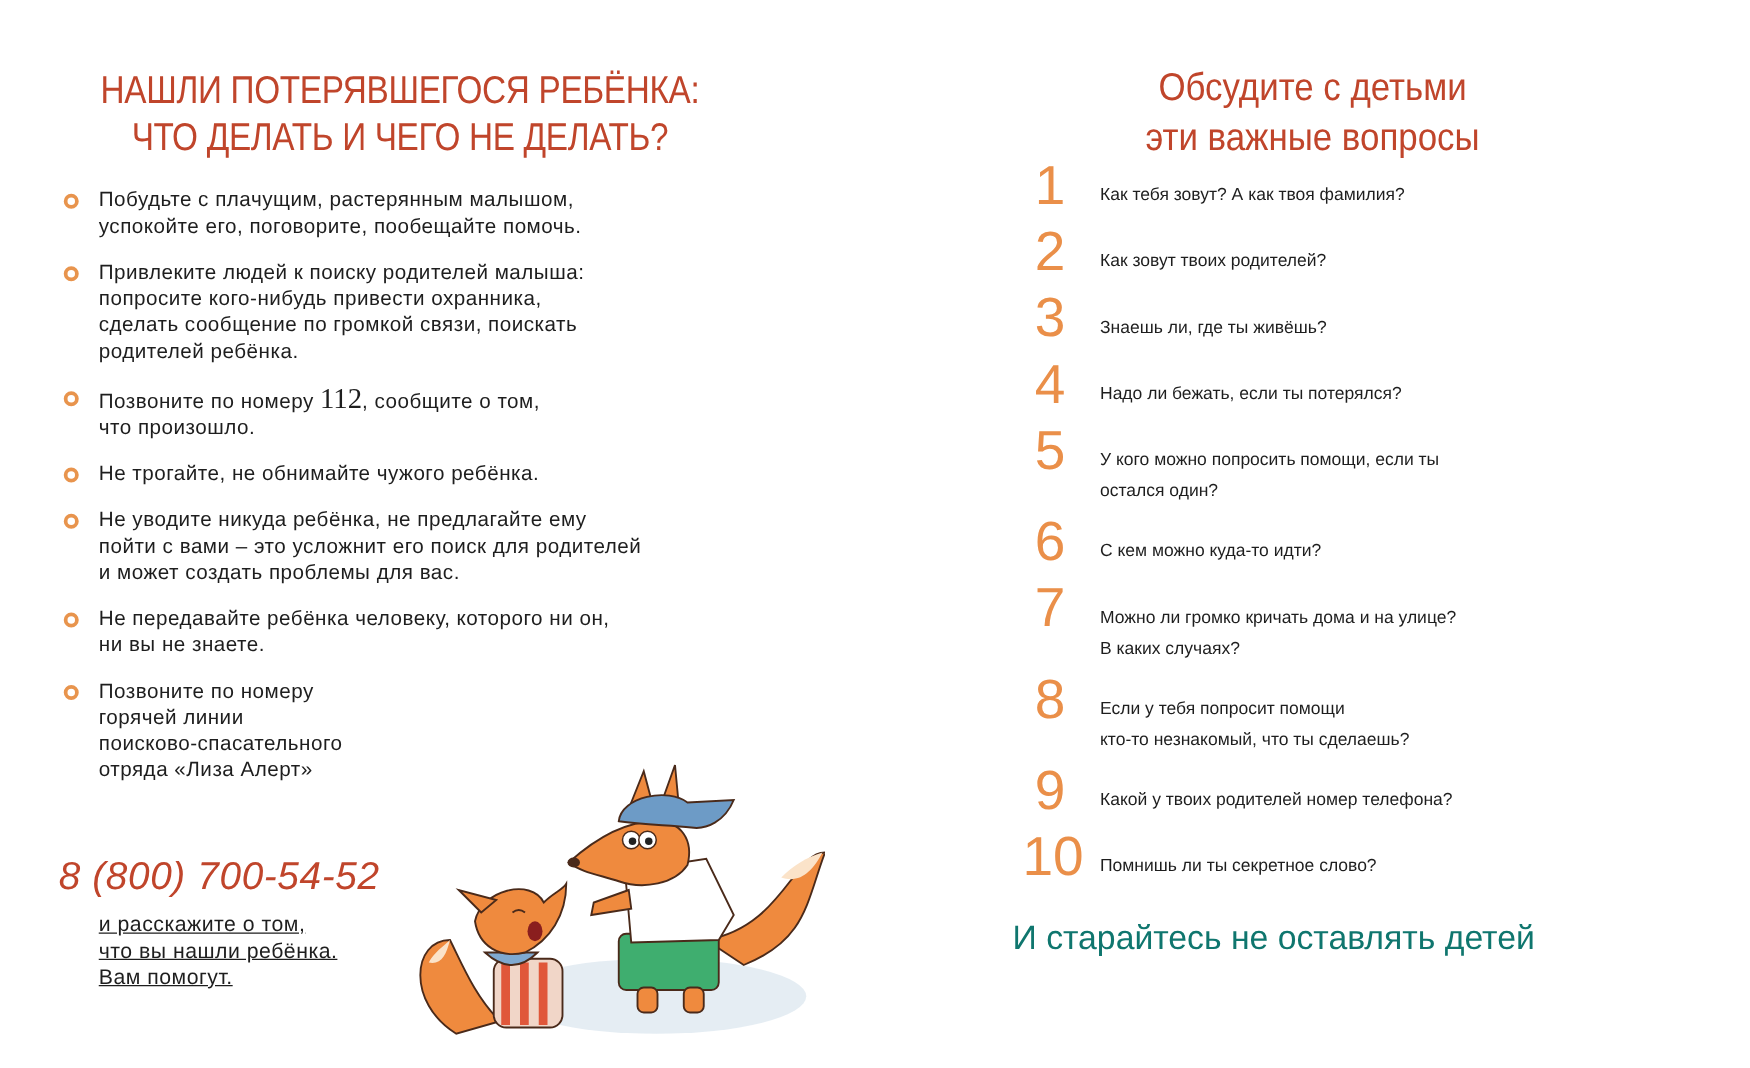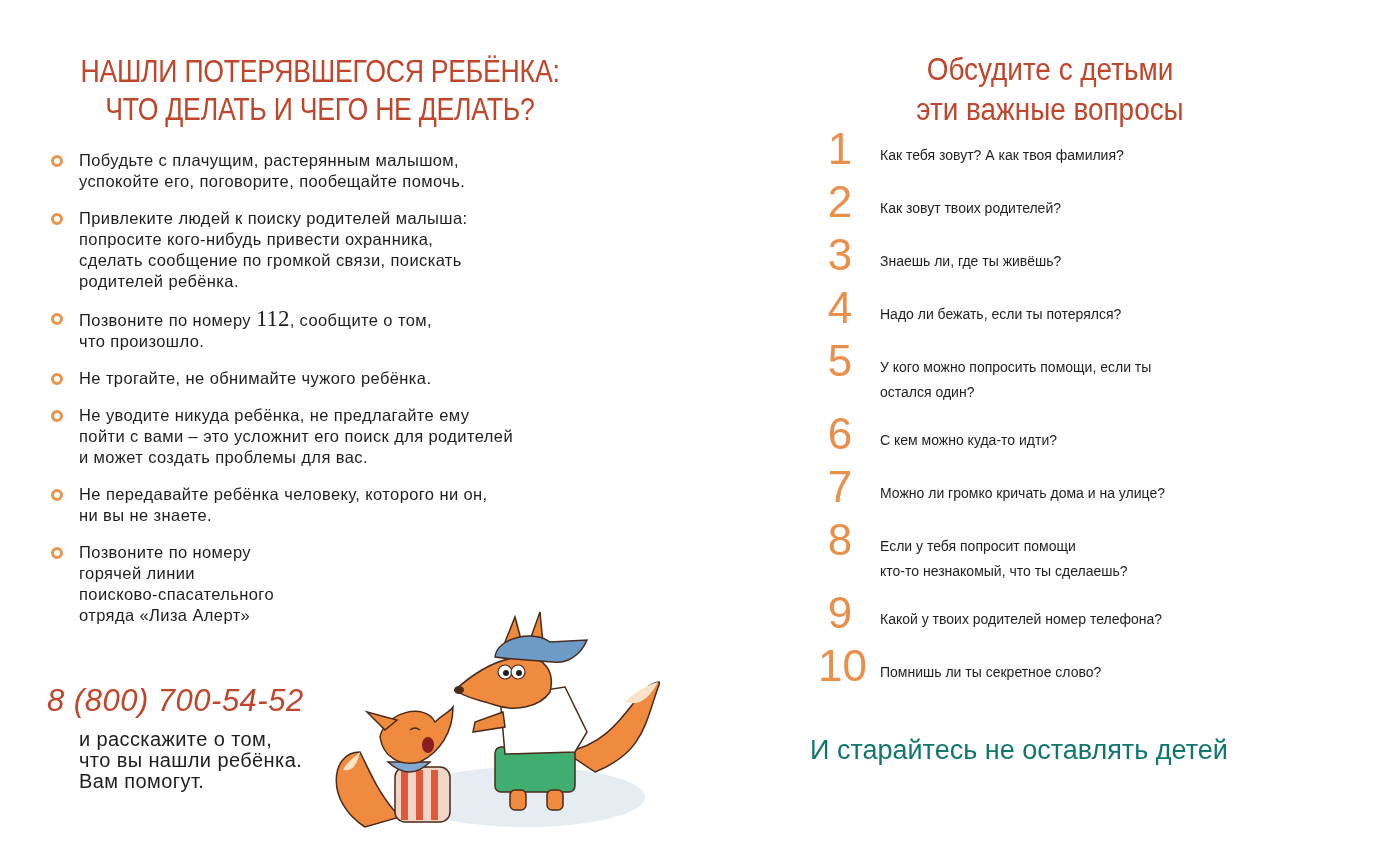--- a/index.html
+++ b/index.html
@@ -19,21 +19,21 @@
   .bullets { position:absolute; left:48px; top:103px; width:570px; }
   .bullet { position:relative; padding-left:31px; font-size:16.5px; line-height:21px; margin-bottom:16px; color:#1e1e1e; letter-spacing:0.4px; }
   .bullet .dot {
     position:absolute; left:3px; top:5px; width:6px; height:6px; border:3px solid #e8944d; border-radius:50%;
   }
   .bullet .line { display:block; }
   .bullet .big { font-size:23px; letter-spacing:0;font-family:Liberation Serif, serif; }
   .phone {
     position:absolute; left:47px; top:635px; font-size:31px; line-height:38px; color:#c0452b; letter-spacing:0.5px;font-style:italic;
   }
-  .after-phone { position:absolute; left:79px; top:682px; font-size:20px; line-height:21px; letter-spacing:0.4px; }
+  .after-phone { position:absolute; left:79px; top:682px; font-size:17px; line-height:21px; letter-spacing:0.4px;text-decoration:underline; }
   .after-phone .line { display:block; }
 
   .illustration { position:absolute; left:325px; top:555px; width:335px; height:240px; }
 
   .right-title {
     position:absolute; left:110px; top:3px; width:480px; text-align:center;
     font-size:31px; line-height:40px; color:#c0452b; transform:scaleX(0.9); transform-origin:center top;
   }
   .questions { position:absolute; left:118px; top:88px; width:520px; }
   .q { position:relative; padding-left:62px; min-height:38px; margin-bottom:15px; }
@@ -198,20 +198,21 @@
     <div class="q">
       <span class="num">6</span>
       <div class="text">
           <span class="line">С кем можно куда-то идти?</span>
         </div>
     </div>
     <div class="q">
       <span class="num">7</span>
       <div class="text">
         <span class="line">Можно ли громко кричать дома и на улице?</span>
+        <span class="line">В каких случаях?</span>
       </div>
     </div>
     <div class="q">
       <span class="num">8</span>
       <div class="text">
         <span class="line">Если у тебя попросит помощи</span>
         <span class="line">кто-то незнакомый, что ты сделаешь?</span>
       </div>
     </div>
     <div class="q">

